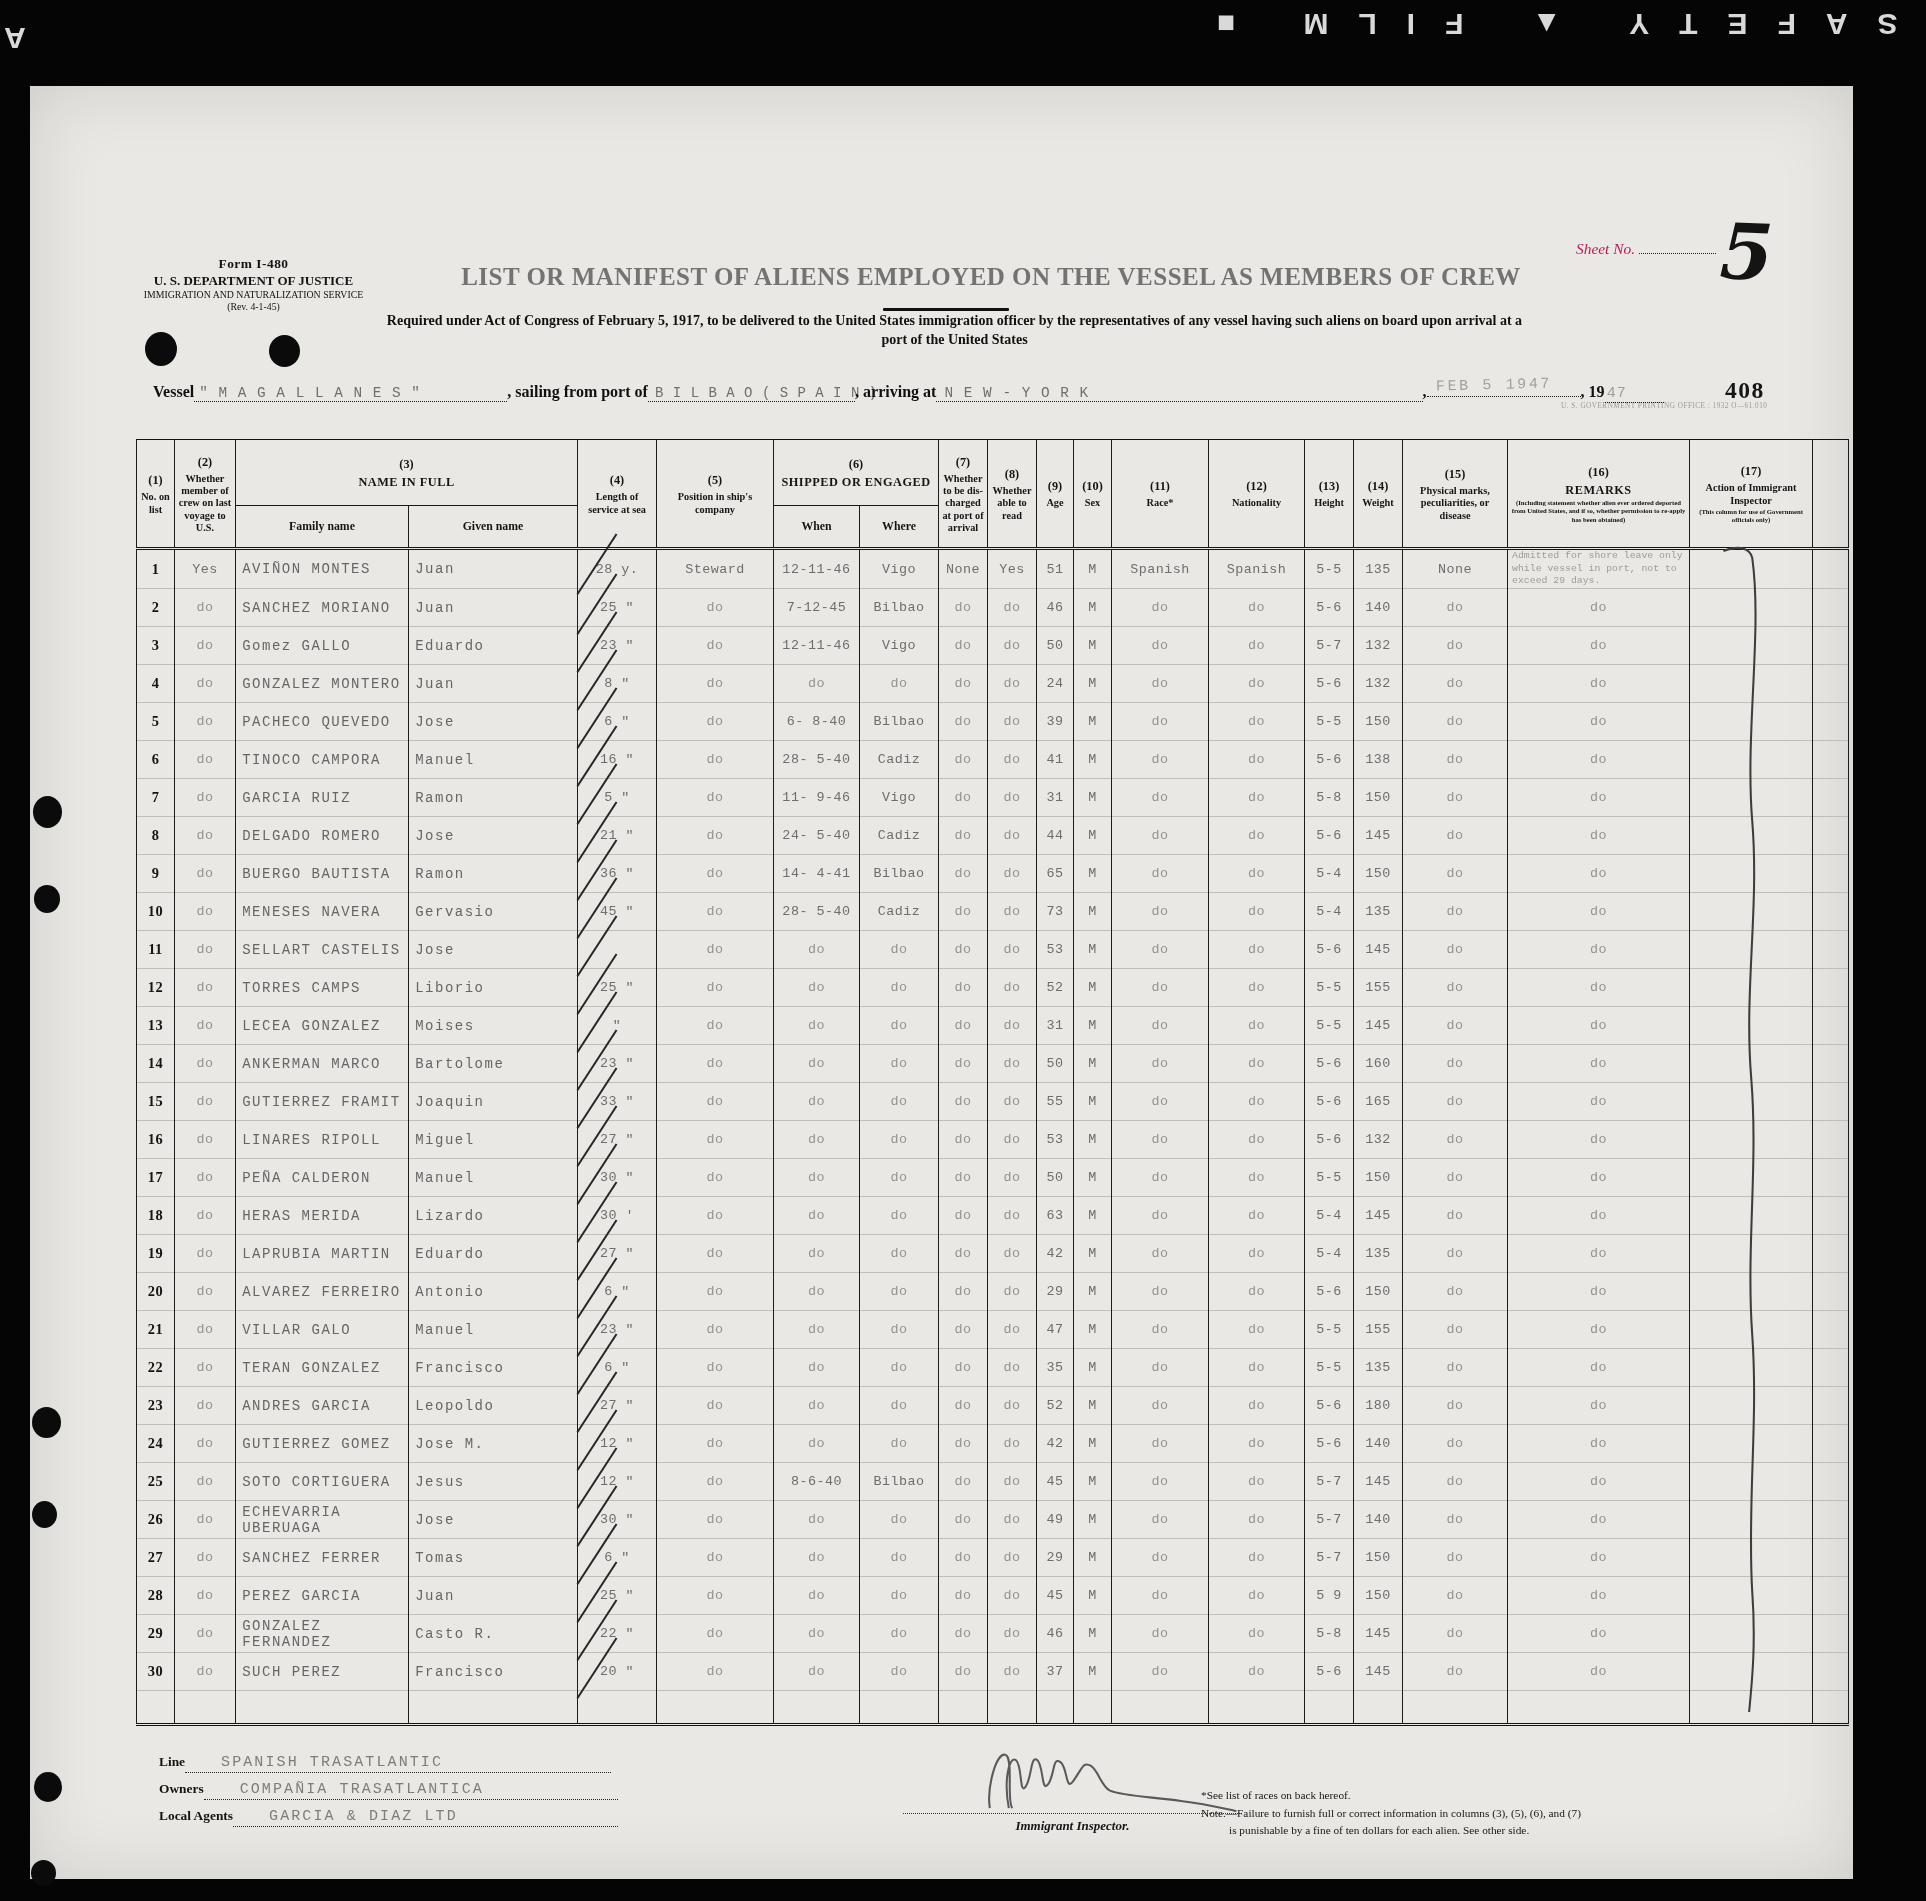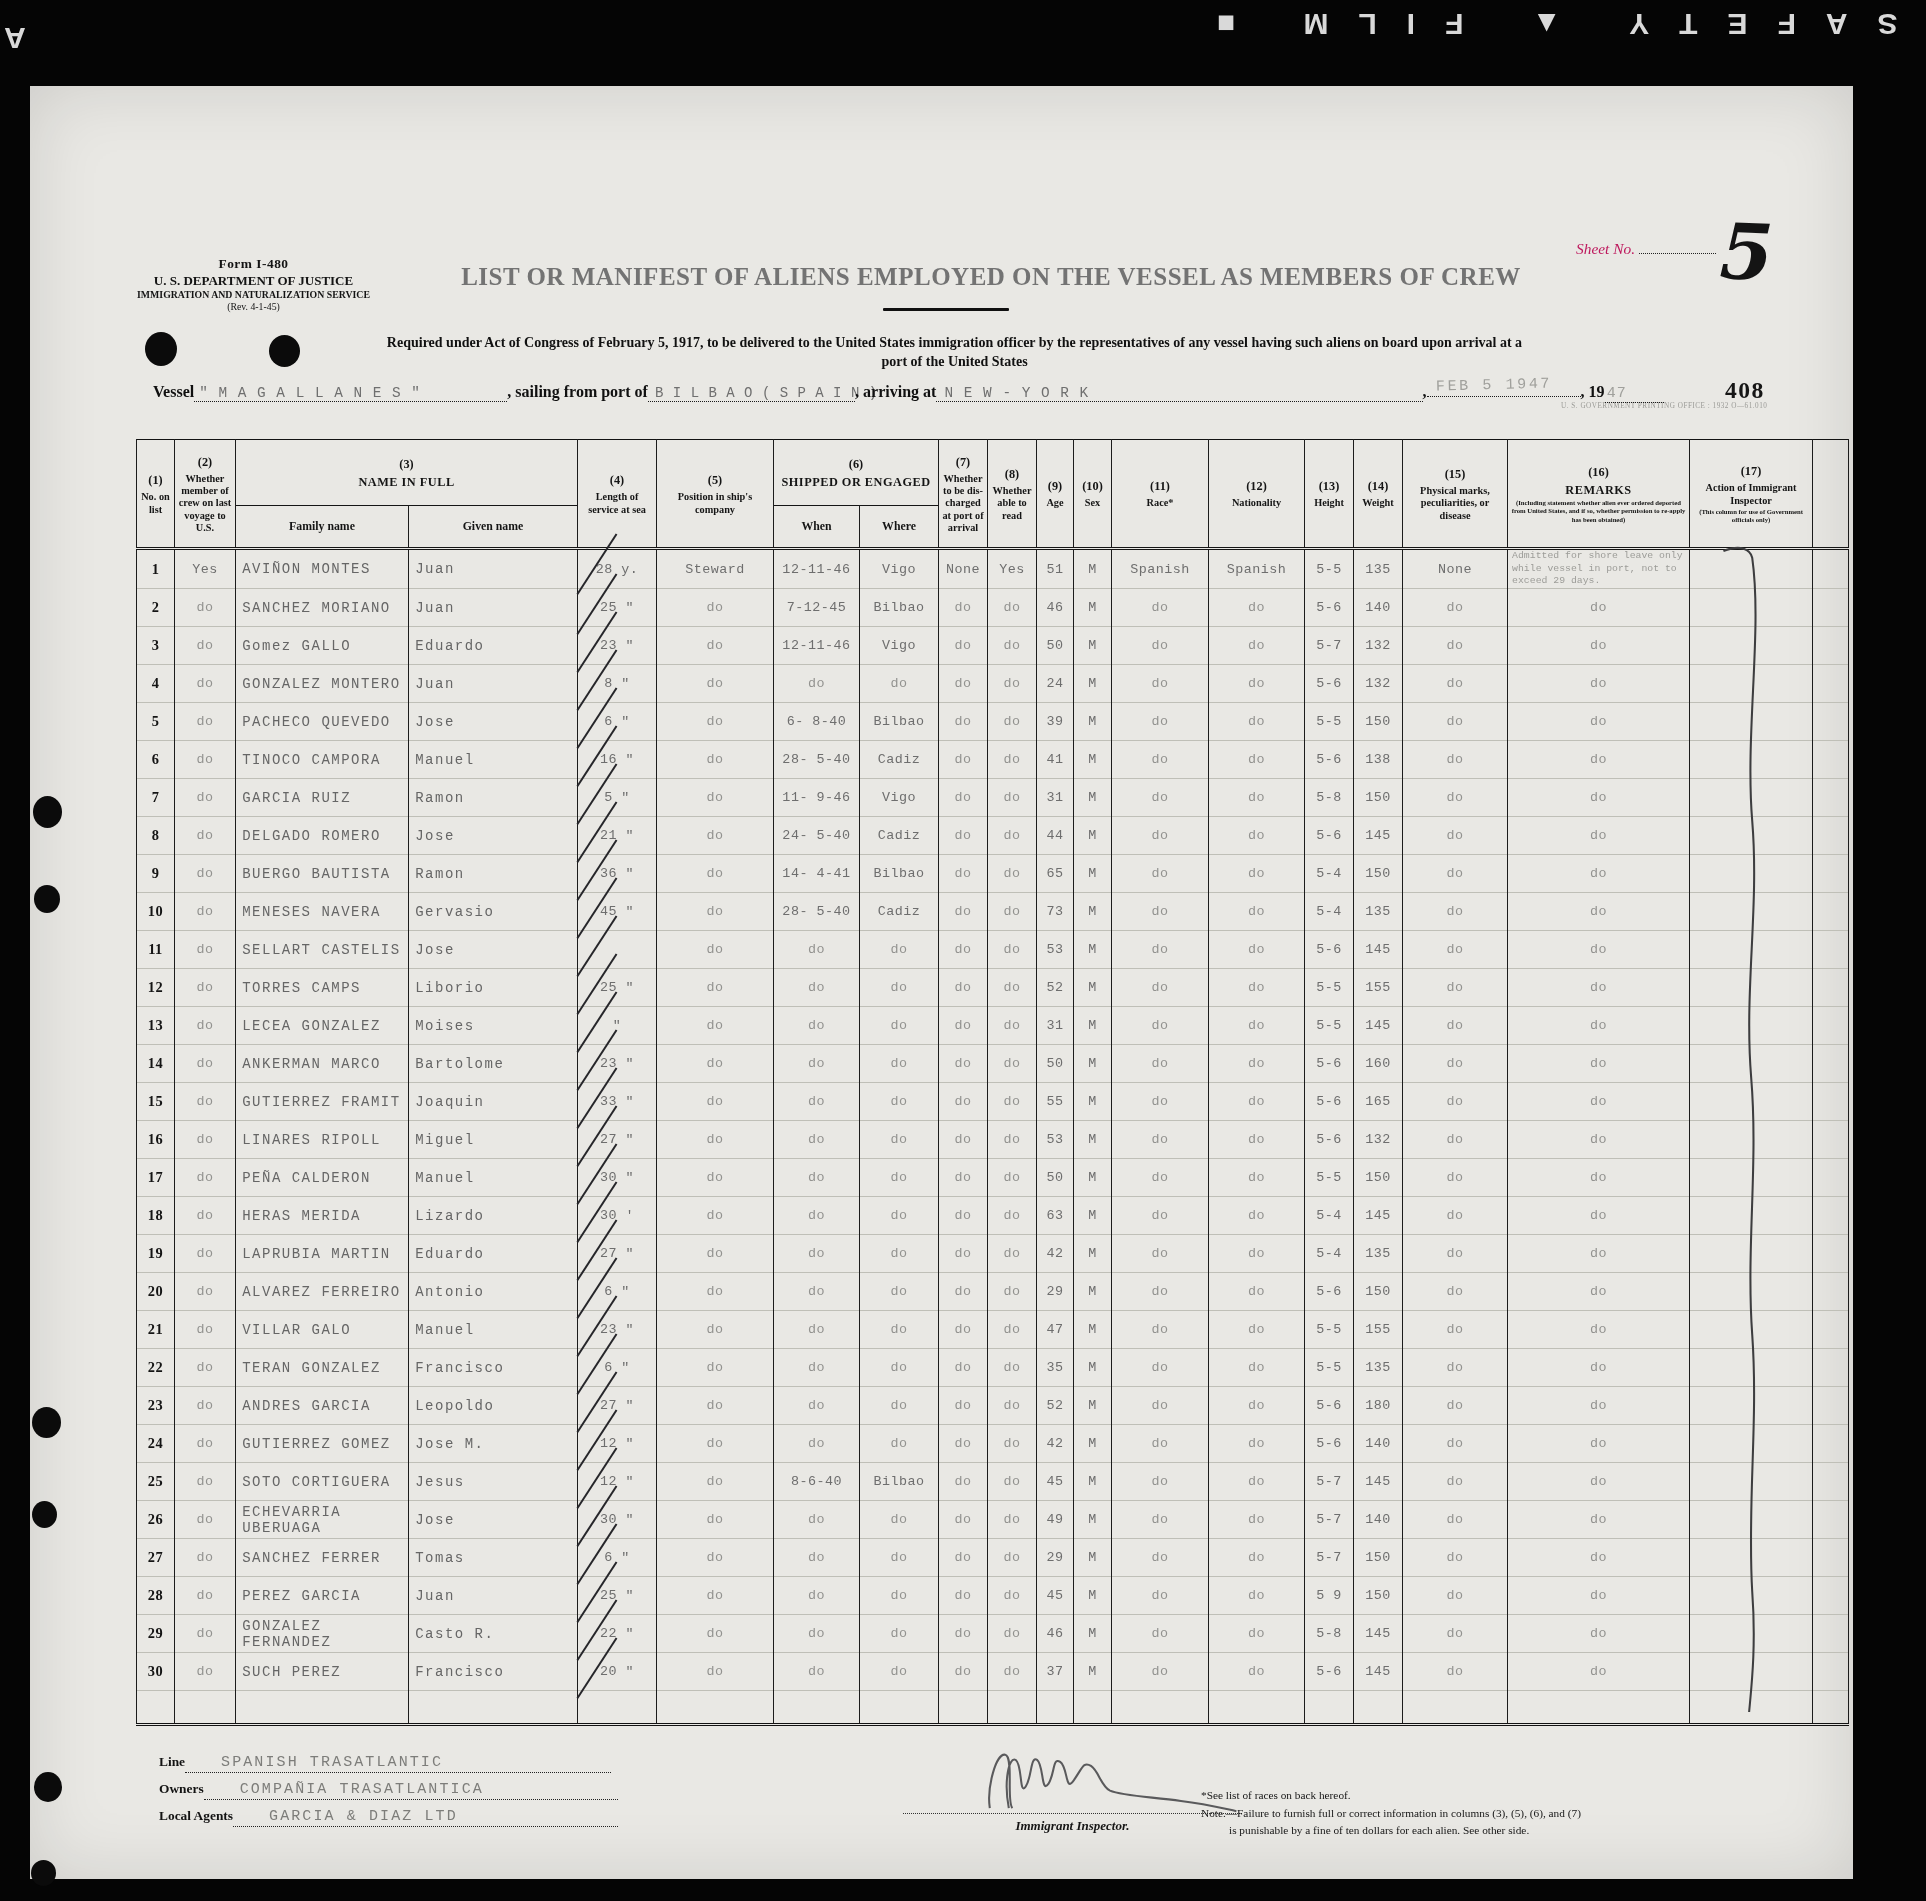--- a/index.html
+++ b/index.html
@@ -15,34 +15,34 @@
   
   .doc{position:absolute;left:30px;top:86px;width:1823px;height:1793px;background:#e9e8e4;
        box-shadow:inset 0 0 72px rgba(0,0,0,.12);}
 
   .hole{position:absolute;background:#0b0b0b;border-radius:50%;}
 
   
   .formblock{position:absolute;left:103px;top:170px;width:241px;text-align:center;color:#141414;line-height:1.25;}
   .formblock .l1{font-size:13.4px;font-weight:bold;letter-spacing:0.5px;}
   .formblock .l2{font-size:13px;font-weight:bold;}
-  .formblock .l3{font-size:9.8px;font-weight:bold;}
+  .formblock .l3{font-size:9.8px;font-weight:normal;}
   .formblock .l4{font-size:9.8px;}
 
   .title{position:absolute;left:288px;top:177px;width:1346px;text-align:center;
          font-size:25px;font-weight:bold;color:#737373;letter-spacing:0.5px;}
   .title-underline{position:absolute;left:853px;top:222px;width:126px;height:2.6px;background:#101010;border-radius:1px;}
 
   .sheetno{position:absolute;left:1546px;top:154px;font-style:italic;font-size:15.4px;color:#be185d;}
   .sheetno .dots{display:inline-block;width:77px;border-bottom:1.5px dotted #222;}
   .sheet-big{position:absolute;left:1690px;top:128px;font-size:77px;font-weight:bold;font-style:italic;
              color:#141414;font-family:"DejaVu Serif",serif;transform:rotate(2deg);line-height:1;}
 
   .required{position:absolute;left:154px;top:226px;width:1541px;text-align:center;
-            font-weight:bold;font-size:14px;color:#111;line-height:1.35;margin-top:22px;}
+            font-weight:bold;font-size:14px;color:#111;line-height:1.35;}
   .include-note{position:absolute;left:154px;top:270px;width:1541px;text-align:center;
             font-weight:bold;font-size:11.8px;color:#111;}
   .pageno{position:absolute;left:1695px;top:291px;font-size:23.6px;font-weight:bold;color:#161616;letter-spacing:1.5px;}
   .printoffice{position:absolute;left:1531px;top:316px;font-size:7.2px;color:#9a9a96;letter-spacing:0.5px;}
 
   
   .vesselline{position:absolute;left:123px;top:297px;width:1654px;display:flex;align-items:baseline;white-space:nowrap;}
   .vesselline .lbl{font-weight:bold;font-size:16px;color:#101010;}
   .vesselline .fill{border-bottom:1.5px dotted #1a1a1a;text-align:left;}
   .typed{font-family:"Liberation Mono",monospace;color:#6f6f6f;}

